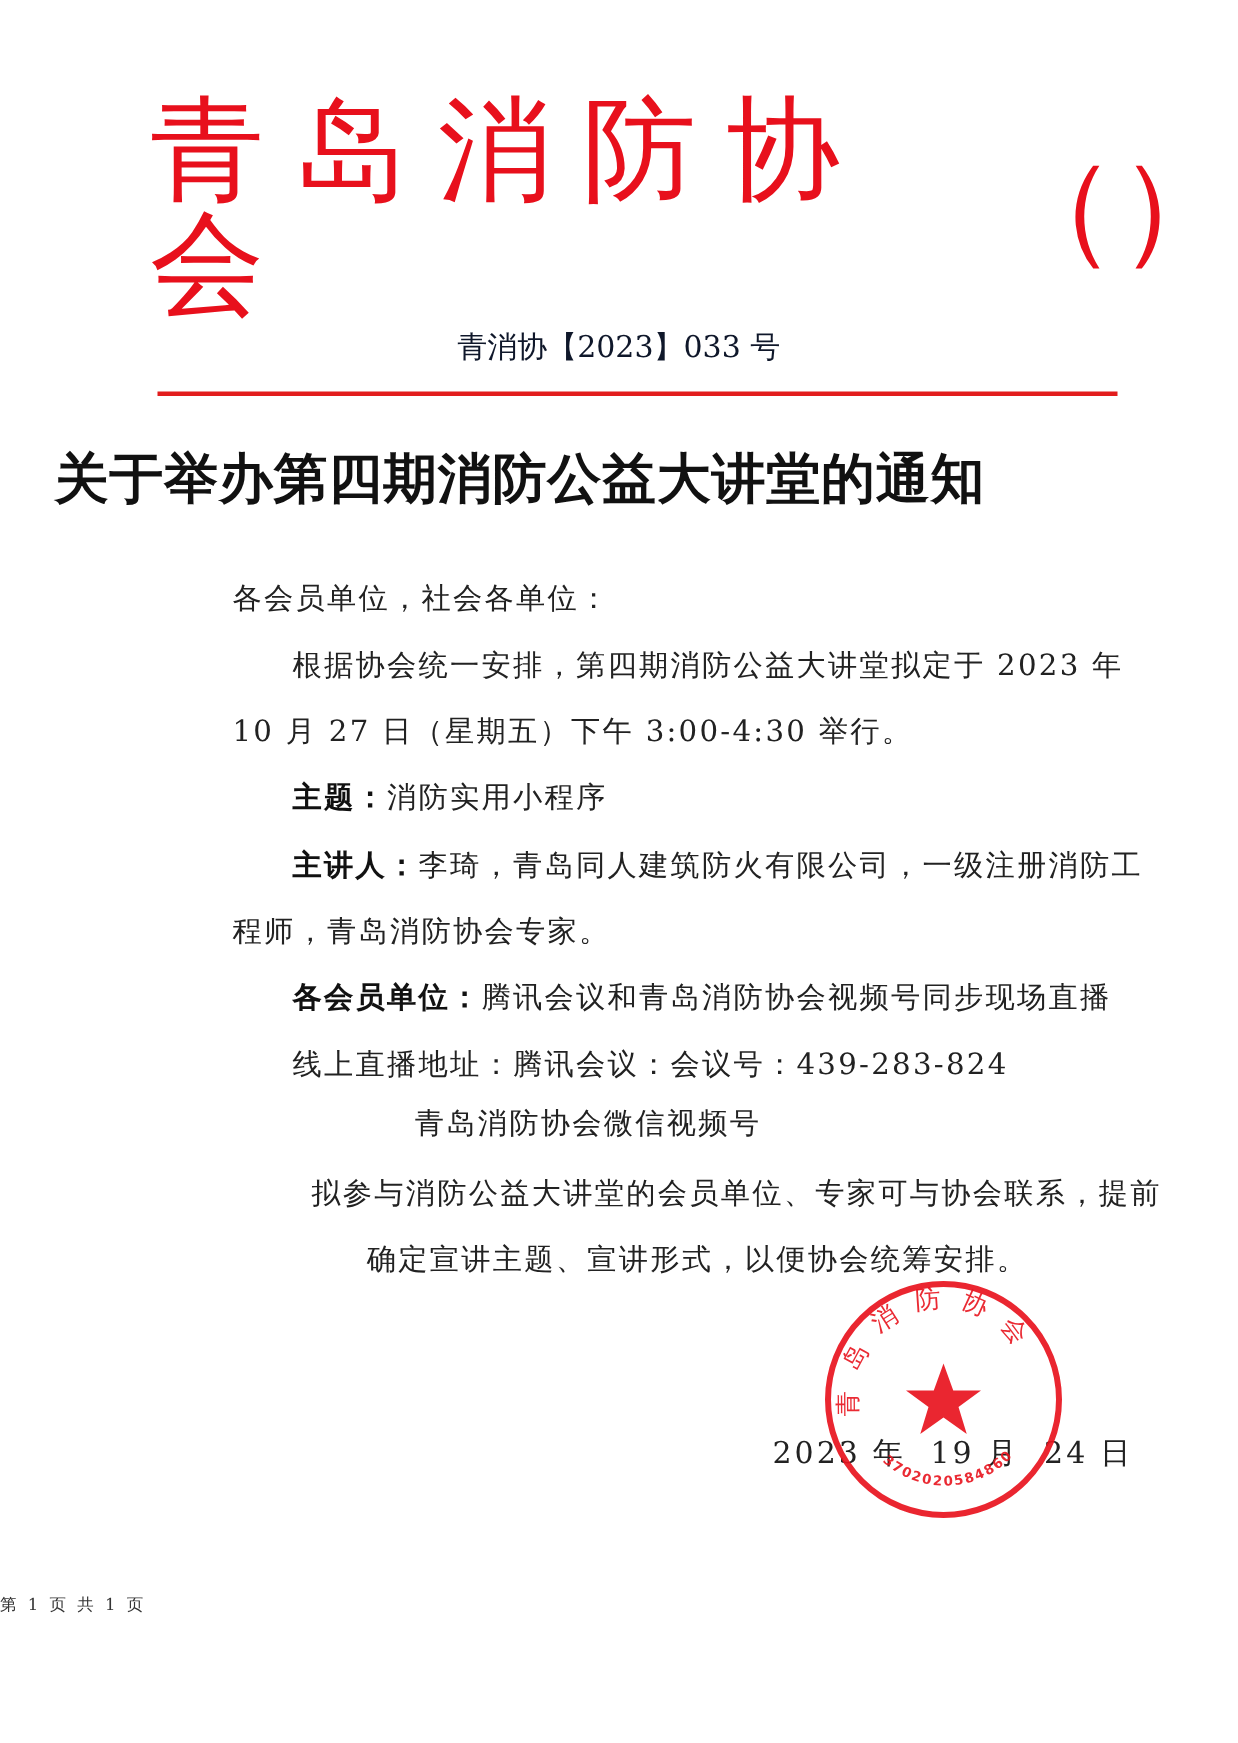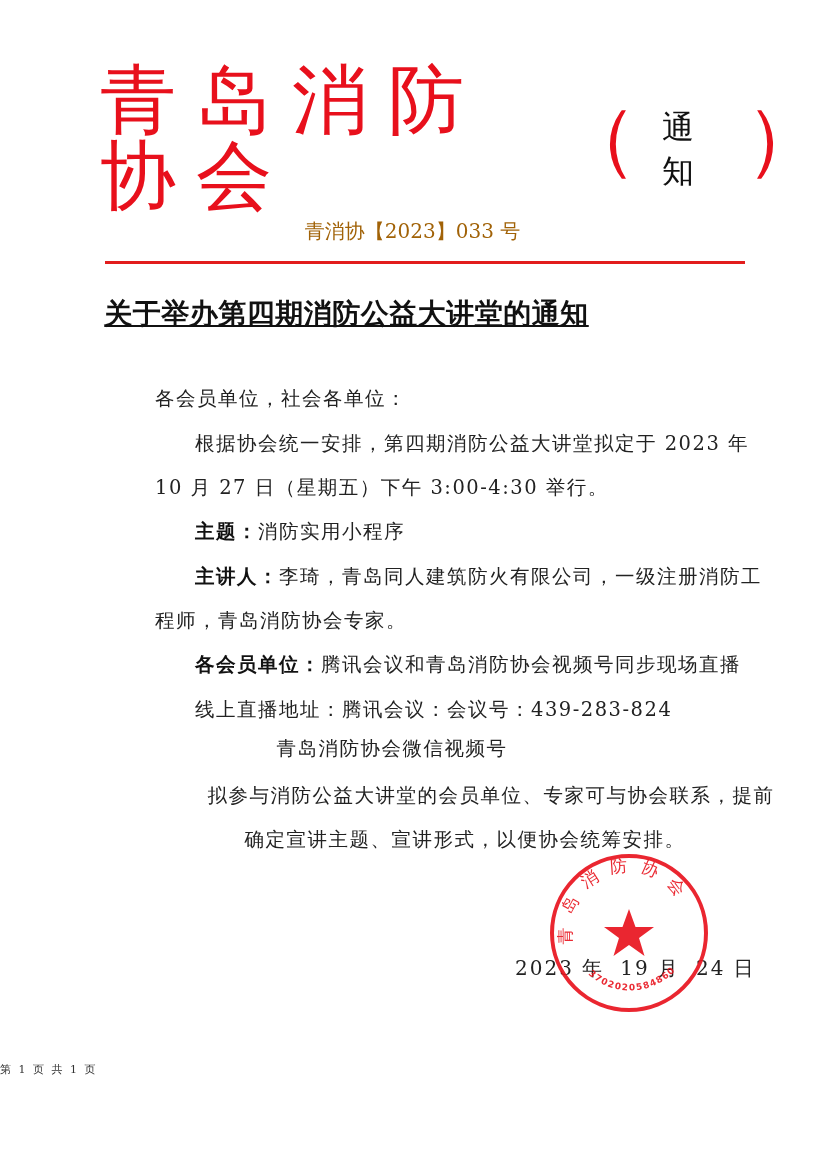--- a/index.html
+++ b/index.html
@@ -2,39 +2,38 @@
 <html><head>
   <meta charset="utf-8">
   <style>
     html, body { margin: 0; padding: 0; background: #ffffff; }
     body { width: 825px; height: 1162px; position: relative; overflow: hidden; font-family: "DejaVu Serif", "Liberation Serif", serif; color: #1a1a1a; }
     .abs { position: absolute; }
     .masthead { left: 100px; top: 88px; height: 100px; display: flex; align-items: center; }
     .mast-title { color: #e8101c; font-family: "DejaVu Sans", "Liberation Sans", sans-serif; font-size: 76px; letter-spacing: 20px; line-height: 1; }
     .paren { color: #e8101c; font-family: "DejaVu Sans", "Liberation Sans", sans-serif; font-size: 80px; line-height: 1; font-weight: 300; }
     .mast-sub { color: #111; font-family: "DejaVu Sans", "Liberation Sans", sans-serif; font-size: 32px; letter-spacing: 14px; margin: 24px 10px 0 24px; }
-    .docnum { left: 0; width: 825px; top: 218px; text-align: center; font-size: 20px; color: #a16207; }
+    .docnum { left: 0; width: 825px; top: 218px; text-align: center; font-size: 20px; color: #0f172a; }
     .redline { left: 105px; top: 261px; width: 640px; height: 3px; background: #e21d1d; }
-    .doc-title { left: 0; width: 693px; top: 295px; text-align: center; font-family: "DejaVu Sans", "Liberation Sans", sans-serif; font-size: 28px; font-weight: bold; color: #111; letter-spacing: 0.5px; text-decoration: underline; }
+    .doc-title { left: 0; width: 693px; top: 295px; text-align: center; font-family: "DejaVu Sans", "Liberation Sans", sans-serif; font-size: 36px; font-weight: bold; color: #111; letter-spacing: 0.5px; }
     .para { left: 107px; width: 620px; font-size: 19.5px; line-height: 44px; color: #222; letter-spacing: 1.5px; margin-left: 48px; }
     .para .bold { font-weight: bold; font-family: "DejaVu Sans", "Liberation Sans", sans-serif; color: #111; }
     .indent { text-indent: 40px; }
     .center-line { left: 0; width: 784px; text-align: center; font-size: 19.5px; color: #222; letter-spacing: 1.5px; }
     .date { left: 515px; top: 955px; font-size: 20px; color: #222; letter-spacing: 2px; }
     .date span { margin-right: 8px; }
     .stamp { left: 548px; top: 852px; width: 162px; height: 162px; }
     .footer { left: 0; width: 825px; top: 1062px; text-align: left; font-size: 11px; color: #333; word-spacing: 4px; }
   </style>
 </head>
 <body>
 
 <div class="abs masthead">
   <span class="mast-title">青岛消防协会</span>
   <span class="paren">（</span>
-  <span class="mast-sub">通知</span>
   <span class="paren">）</span>
 </div>
 
 <div class="abs docnum">青消协【2023】033 号</div>
 
 <div class="abs redline"></div>
 
 <div class="abs doc-title">关于举办第四期消防公益大讲堂的通知</div>
 
 <div class="abs para" style="top:377px;">各会员单位，社会各单位：</div>

